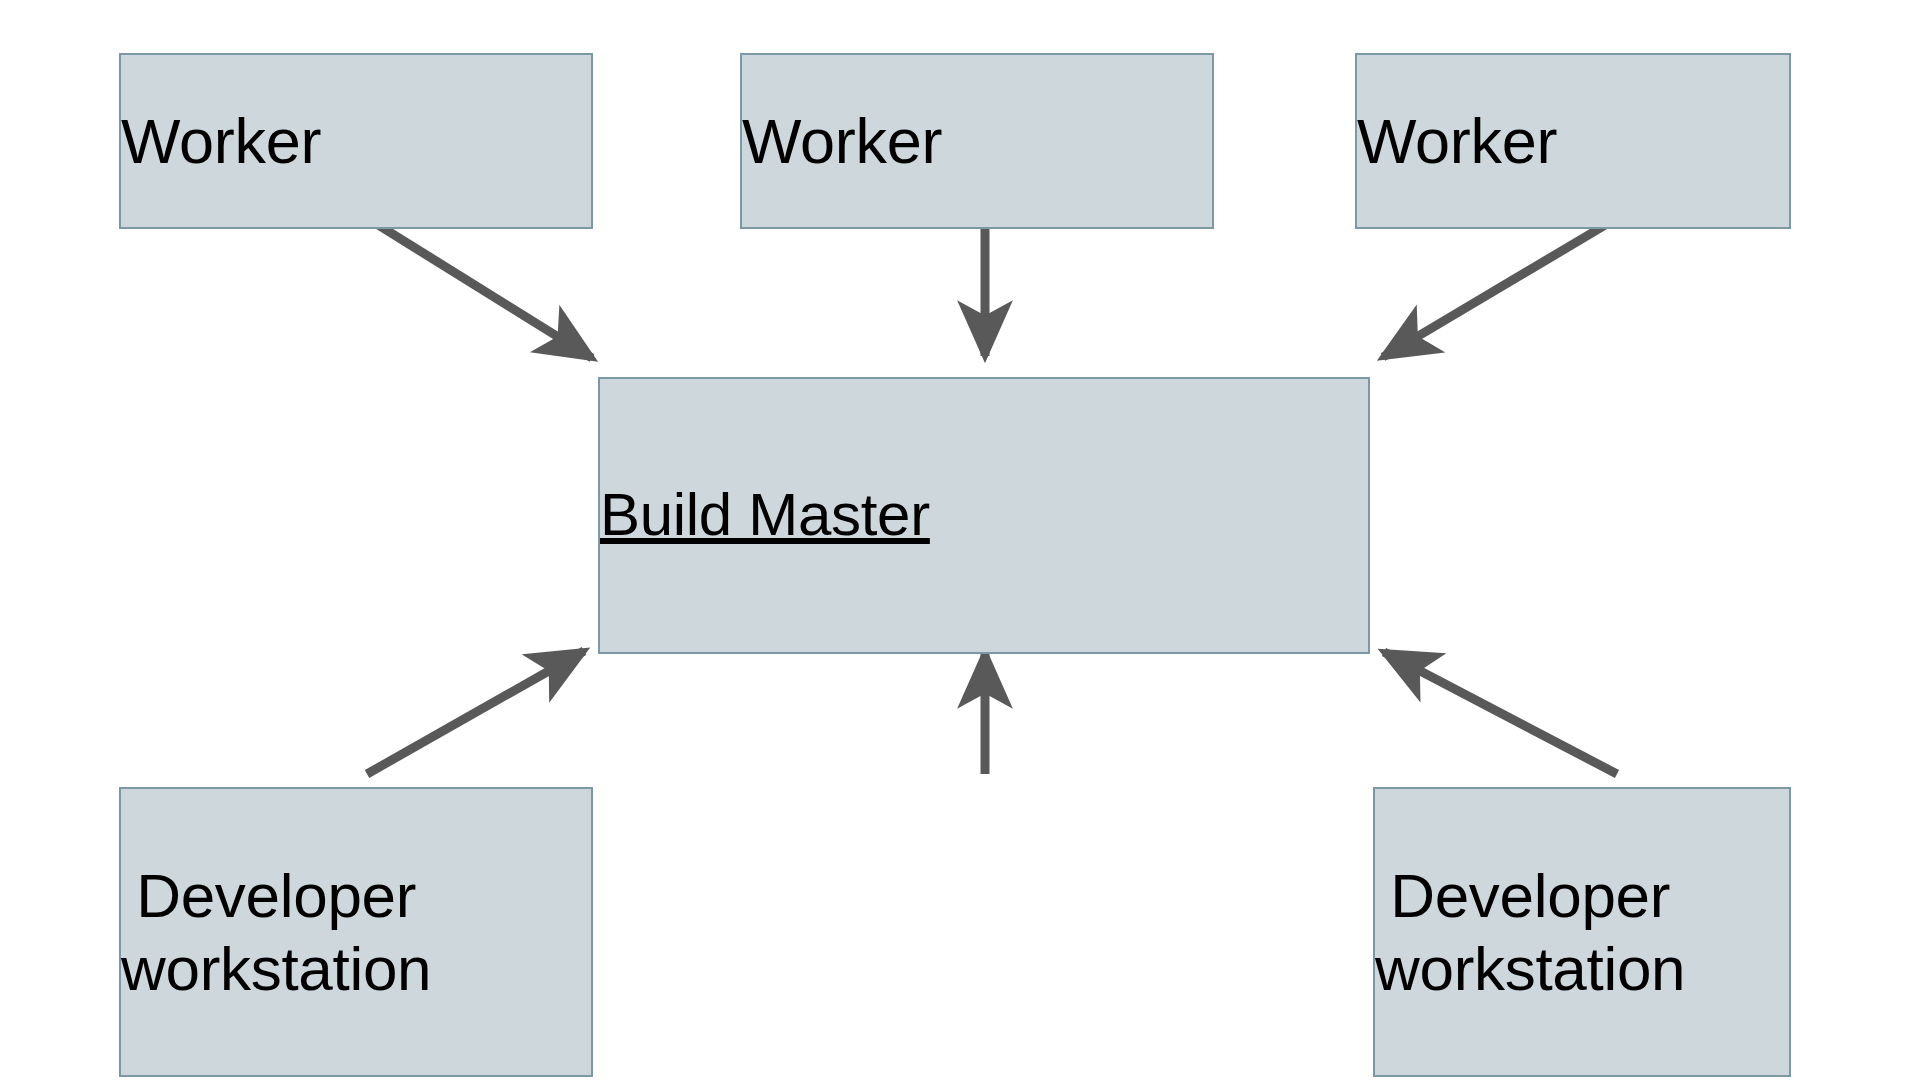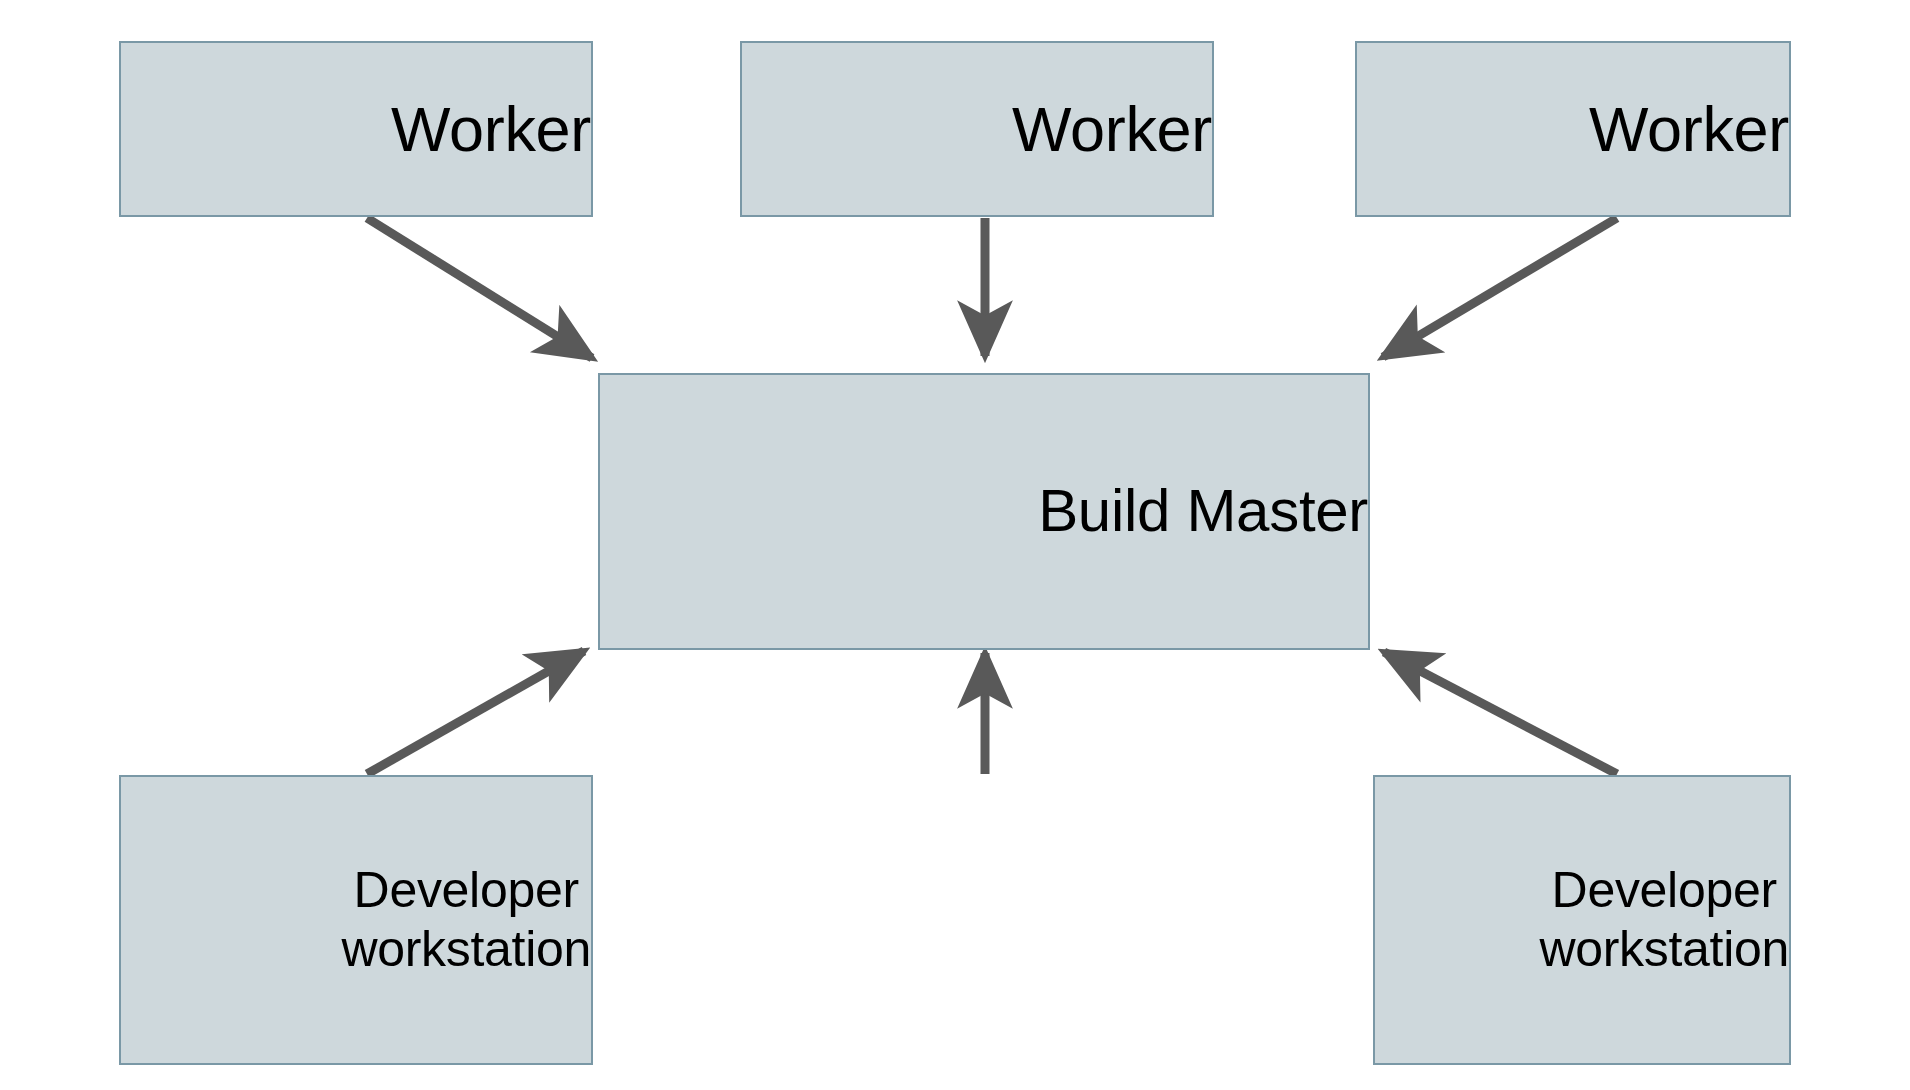--- a/index.html
+++ b/index.html
@@ -24,40 +24,41 @@
     height: 1090px;
     pointer-events: none;
   }
   .node {
     position: absolute;
     box-sizing: border-box;
     background: #ced8dc;
     border: 2px solid #7a98a6;
     display: flex;
     align-items: center;
-    justify-content: flex-end;
+    justify-content: flex-start;
     text-align: center;
+    margin-top: 12px;
   }
   .node-label {
     color: #000000;
     font-weight: 400;
     line-height: 1.18;
     white-space: pre-line;
     letter-spacing: -0.3px;
   }
   .size-worker   { font-size: 63px; }
   .size-master   { font-size: 60px; }
-  .size-station  { font-size: 50px; }
+  .size-station  { font-size: 62px; }
   .size-ci       { font-size: 60px; }
 
   
   #node-worker-1 { left: 119px; top: 41px;  width: 474px; height: 176px; }
   #node-worker-2 { left: 740px; top: 41px;  width: 474px; height: 176px; }
   #node-worker-3 { left: 1355px; top: 41px; width: 436px; height: 176px; }
-  #node-build-master { left: 598px; top: 373px; width: 772px; height: 277px; }
+  #node-build-master { left: 598px; top: 365px; width: 772px; height: 277px; text-decoration: underline; }
   #node-dev-workstation-1 { left: 119px; top: 775px; width: 474px; height: 290px; }
   #node-ci-server { left: 740px; top: 775px; width: 474px; height: 290px; }
   #node-dev-workstation-2 { left: 1373px; top: 775px; width: 418px; height: 290px; }
 </style>
 </head>
 <body>
 
 <div id="canvas">
 
   <svg id="edges" viewBox="0 0 1910 1090" width="1910" height="1090" xmlns="http://www.w3.org/2000/svg">

